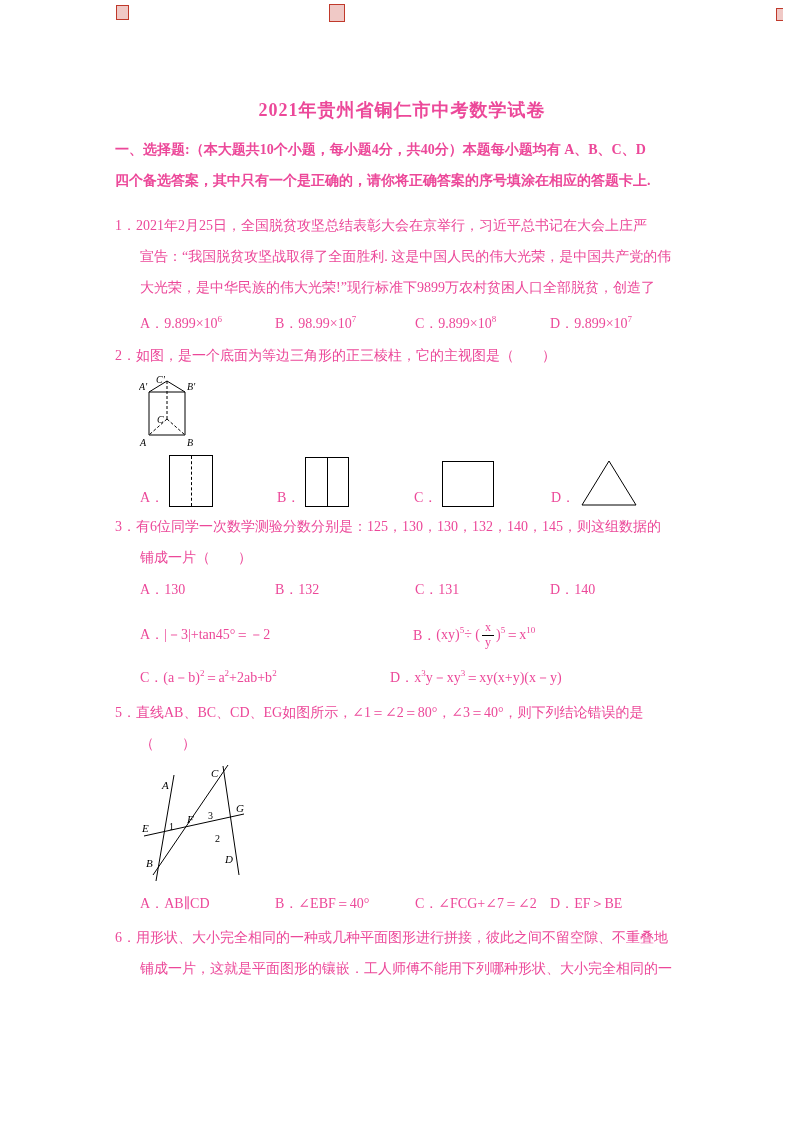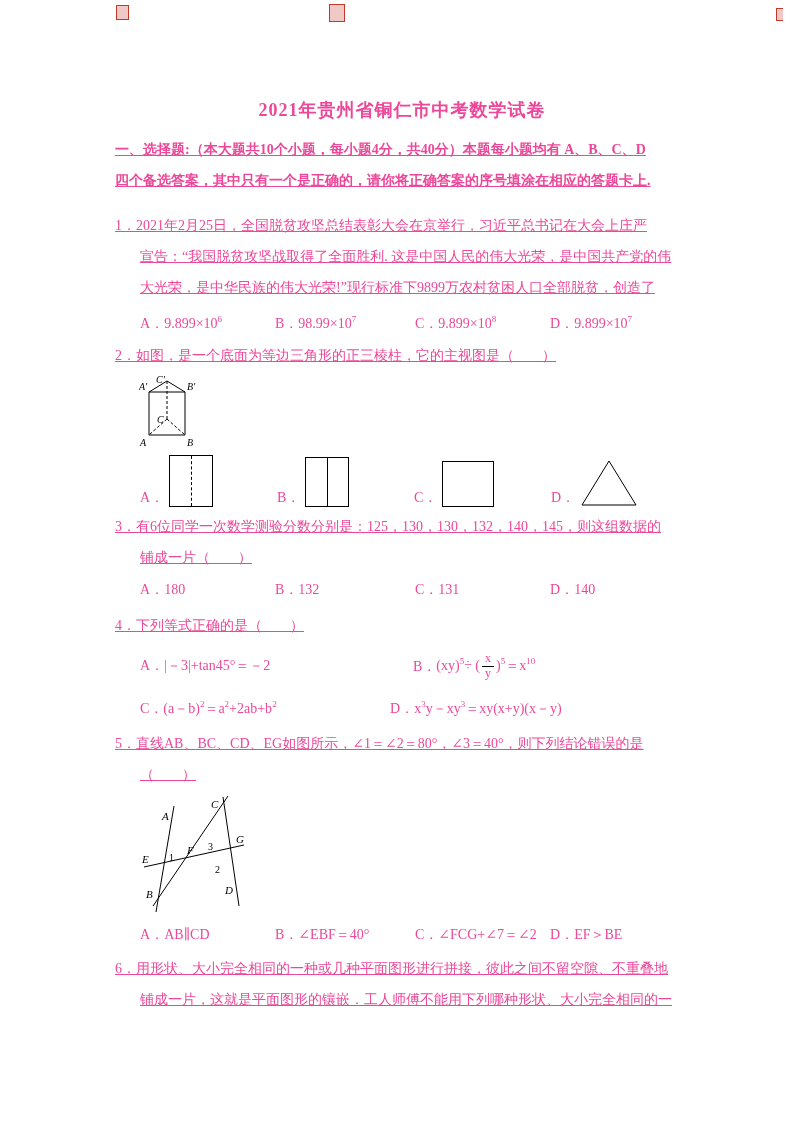--- a/index.html
+++ b/index.html
@@ -8,21 +8,21 @@
     position:relative; width:783px; height:1122px; background:#fff;
     font-family:"Liberation Serif","DejaVu Serif",serif; color:#ec4899; overflow:hidden;
   }
   .stamp { position:absolute; border:1.5px solid #c0392b; background:rgba(200,60,50,.28); }
   .stamp-1 { left:116px; top:5px;  width:13px; height:15px; }
   .stamp-2 { left:329px; top:4px;  width:16px; height:18px; }
   .stamp-3 { left:776px; top:8px;  width:10px; height:13px; }
 
   .content { position:absolute; left:115px; top:96px; width:574px; font-size:14px; }
   .title { text-align:center; font-size:18px; font-weight:bold; line-height:28px; margin-bottom:10px; letter-spacing:1px; }
-  .line { line-height:31px; white-space:nowrap;text-decoration:underline; }
+  .line { line-height:31px; white-space:nowrap; }
   .bold { font-weight:bold; }
   .indent { padding-left:25px; }
 
   .qblock { margin-top:4px; }
   .q1 { margin-top:14px; }
   .q2 { margin-top:0; }
   .q5 { margin-top:2px; }
   .q6 { margin-top:2px; }
 
   .opts4 { padding-left:25px; line-height:33px; white-space:nowrap; }
@@ -122,26 +122,25 @@
             <path d="M29,2 L56,46 L2,46 Z" stroke="#000" stroke-width="1" fill="none"></path>
           </svg>
         </div>
       </div>
     </div>
 
     <div class="qblock">
       <div class="line">3．有6位同学一次数学测验分数分别是：125，130，130，132，140，145，则这组数据的</div>
       <div class="line indent">铺成一片（　　）</div>
       <div class="opts4">
-        <span class="opt w1"><span>A．</span><span>180</span></span><span class="opt w2"><span>B．</span><span>132</span></span><span class="opt w3"><span>C．</span><span>131</span></span><span class="opt"><span>D．</span><span>140</span></span>
+        <span class="opt w1"><span>A．</span><span>130</span></span><span class="opt w2"><span>B．</span><span>132</span></span><span class="opt w3"><span>C．</span><span>131</span></span><span class="opt"><span>D．</span><span>140</span></span>
       </div>
     </div>
 
     <div class="qblock">
-      <div class="line">4．下列等式正确的是（　　）</div>
       <div class="opts4 cols2 row-tall">
         <span class="colA"><span>A．</span><span>|－3|+tan45°＝－2</span></span><span><span>B．</span><span>(xy)<sup>5</sup>÷ (<span class="frac"><span class="num">x</span><span class="den">y</span></span>)<sup>5</sup>＝x<sup>10</sup></span></span>
       </div>
       <div class="opts4 cols2b row-med">
         <span class="colA"><span>C．</span><span>(a－b)<sup>2</sup>＝a<sup>2</sup>+2ab+b<sup>2</sup></span></span><span><span>D．</span><span>x<sup>3</sup>y－xy<sup>3</sup>＝xy(x+y)(x－y)</span></span>
       </div>
     </div>
 
     <div class="qblock q5">
       <div class="line">5．直线AB、BC、CD、EG如图所示，∠1＝∠2＝80°，∠3＝40°，则下列结论错误的是</div>

